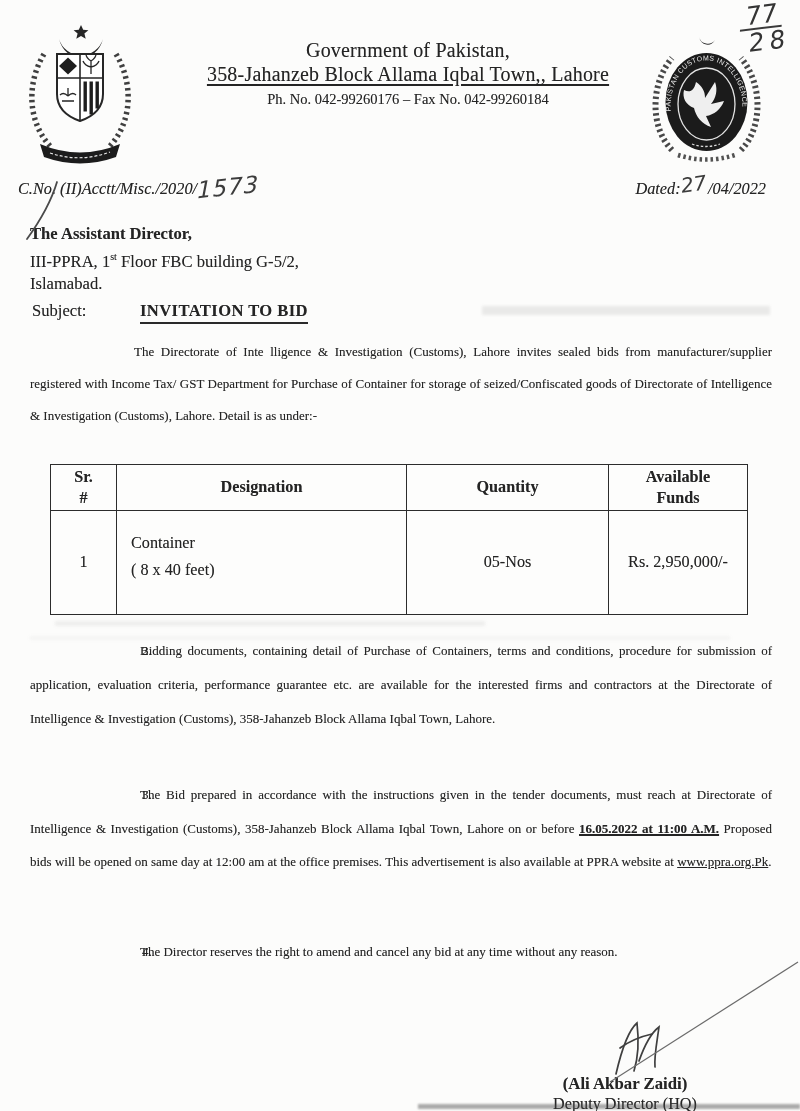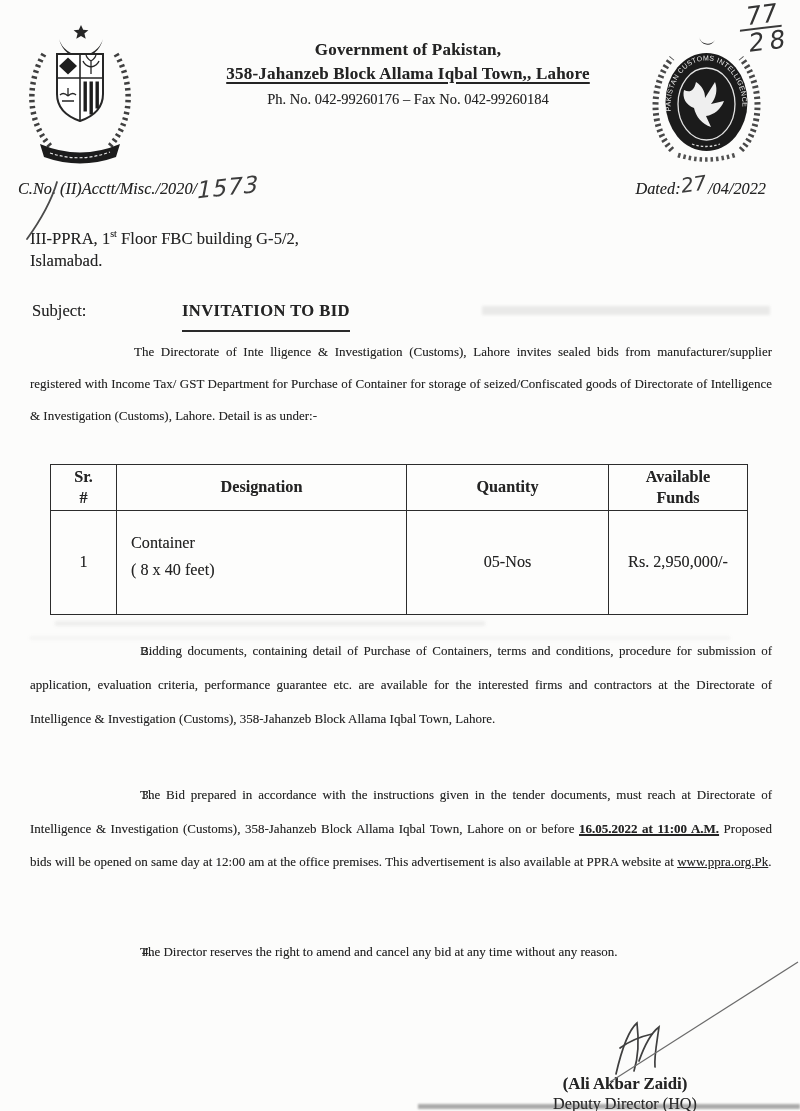--- a/index.html
+++ b/index.html
@@ -17,42 +17,42 @@
   .corner-note{ position:absolute; right:16px; top:2px; transform:rotate(-7deg);
     font-family:"DejaVu Sans", sans-serif; color:#343434; font-size:25px; line-height:25px;
     text-align:center; text-shadow:none;}
   .cn-top{ border-bottom:2px solid #3a3a3a; padding:0 5px 0; transform:skewX(-10deg); }
   .cn-bottom{ transform:translateX(5px) skewX(-10deg); letter-spacing:5px; }
 
   
   .emblem-left{ position:absolute; left:20px; top:24px; }
   .seal-right{ position:absolute; left:644px; top:32px; }
   .header-block{ position:absolute; left:146px; top:38px; width:524px; text-align:center; }
-  .h-bold{ font-weight:bold; font-size:17px; line-height:24px; letter-spacing:.2px; }
+  .h-bold{ font-weight:normal; font-size:20px; line-height:24px; letter-spacing:.2px; }
   .h-underline{ text-decoration:underline; text-decoration-thickness:2px; text-underline-offset:3px; }
   .h-contact{ font-size:14.5px; line-height:19px; margin-top:4px; }
   .h-email{ font-size:14.5px; line-height:19px; }
   .u{ text-decoration:underline; }
 
   
   .ref-row{ position:absolute; left:18px; top:179px; width:748px; display:flex;
     justify-content:space-between; font-size:16.3px;font-style:italic; }
   .ref-left,.ref-right{ display:flex; align-items:flex-start; }
   .hw{ font-family:"DejaVu Sans", sans-serif; color:#3c3c3c; text-shadow:none; }
   .hw-1573{ font-size:23px; transform:rotate(-6deg) skewX(-6deg); margin-top:-5px; letter-spacing:1px; }
   .hw-27{ font-size:20px; transform:rotate(-8deg); margin-top:-7px; margin-right:2px; }
 
   .addressee{ position:absolute; left:30px; top:223px; font-size:16.6px; line-height:22.5px; }
   .addr-1{ font-weight:bold; }
   sup{ font-size:10px; }
 
-  .subject-row{ position:absolute; left:32px; top:301px; font-size:16.6px; display:flex;gap:42px; }
+  .subject-row{ position:absolute; left:32px; top:301px; font-size:16.6px; display:flex; }
   .subject-label{ width:108px; }
   .subject-title{ font-weight:bold; letter-spacing:.4px;
-    border-bottom:2px solid #2a2a2a; padding-bottom:9px; }
+    border-bottom:2px solid #2a2a2a; padding-bottom:1px; }
 
   .para{ position:absolute; left:30px; width:742px; text-align:justify; font-size:13px; }
   .para .pnum{ position:absolute; left:2px; top:0; }
   .p1{ top:336px; line-height:32px; text-indent:104px; }
   .p2{ top:634px; line-height:34px; text-indent:110px; }
   .p3{ top:778px; line-height:33.5px; text-indent:110px; }
   .p4{ top:935px; line-height:34px; text-indent:110px; }
   .bu{ font-weight:bold; text-decoration:underline; text-decoration-thickness:2px; }
 
   
@@ -137,20 +137,21 @@
       <span class="hw hw-1573">1573</span>
     </div>
     <div class="ref-right">
       <span>Dated:</span>
       <span class="hw hw-27">27</span>
       <span>/04/2022</span>
     </div>
   </div>
 
   <div class="addressee">
+    <div class="addr-1">The Assistant Director,</div>
     <div><span>III-PPRA, 1</span><sup>st</sup><span> Floor FBC building G-5/2,</span></div>
     <div>Islamabad.</div>
   </div>
 
   <div class="subject-row">
     <span class="subject-label">Subject:</span>
     <span class="subject-title">INVITATION TO BID</span>
   </div>
 
   <div class="para p1">The Directorate of Inte lligence &amp; Investigation (Customs), Lahore invites sealed bids from manufacturer/supplier registered with Income Tax/ GST Department for Purchase of Container for storage of seized/Confiscated goods of Directorate of Intelligence &amp; Investigation (Customs), Lahore. Detail is as under:-</div>

